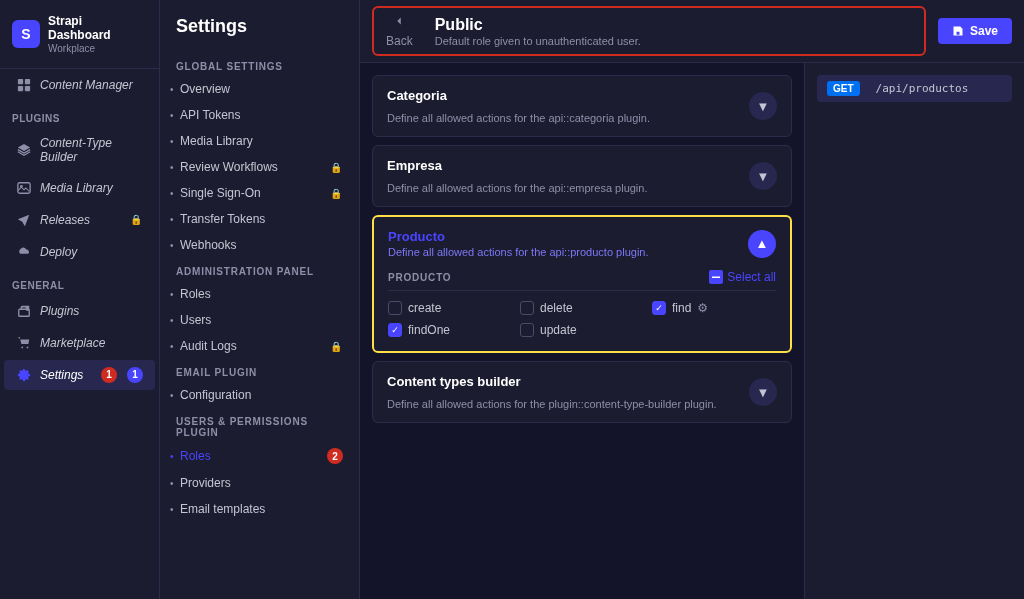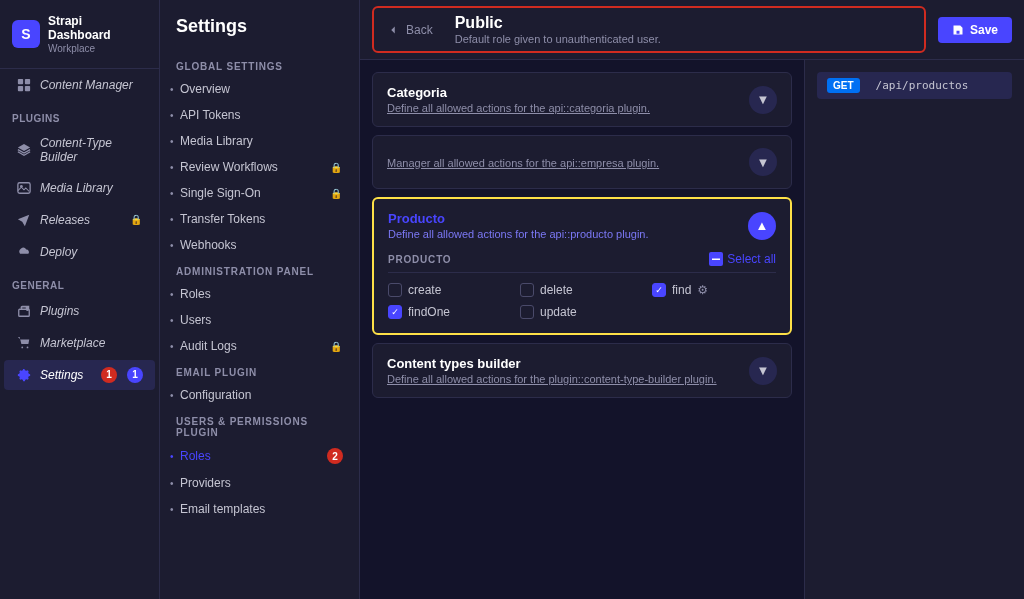--- a/index.html
+++ b/index.html
@@ -27,35 +27,35 @@
     .settings-title { font-size: 18px; font-weight: 700; color: #fff; padding: 0 16px 16px; }
     .settings-section-label { font-size: 10px; font-weight: 700; color: #8e8ea9; text-transform: uppercase; padding: 8px 16px 4px; letter-spacing: 0.8px; }
     .settings-item { display: flex; align-items: center; gap: 6px; padding: 6px 16px 6px 20px; cursor: pointer; font-size: 12px; color: #c5c5d2; position: relative; }
     .settings-item.active { color: #4945ff; }
     .settings-item::before { content: '•'; position: absolute; left: 10px; font-size: 10px; color: #8e8ea9; }
     .settings-item.active::before { color: #4945ff; }
     .settings-item-lock { margin-left: auto; font-size: 10px; color: #8e8ea9; }
 
     
     .main { flex: 1; display: flex; flex-direction: column; overflow: hidden; background: #13132a; }
-    .topbar-back { display: flex; align-items: center; gap: 6px; cursor: pointer; color: #8e8ea9; font-size: 12px; margin-right: 12px; }
+    .topbar-back { display: flex; align-items: center; gap: 6px; cursor: pointer; color: #8e8ea9; font-size: 12px; margin-right: 12px; flex-direction: column; }
     .topbar-title { font-size: 16px; font-weight: 700; color: #fff; }
     .topbar-subtitle { font-size: 11px; color: #8e8ea9; margin-top: 1px; }
     .save-btn { background: #4945ff; color: white; border: none; border-radius: 4px; padding: 6px 14px; font-size: 12px; cursor: pointer; display: flex; align-items: center; gap: 6px; font-weight: 600; }
 
     
     .content-area { display: flex; flex: 1; overflow: hidden; }
 
     
     .middle-panel { flex: 1; overflow-y: auto; padding: 12px; background: #13132a; }
     .plugin-card { background: #1c1c30; border: 1px solid #2c2c4a; border-radius: 6px; margin-bottom: 8px; }
     .plugin-card-header { display: flex; align-items: center; padding: 12px 14px; cursor: pointer; }
     .plugin-card-info { flex: 1; }
     .plugin-card-name { font-size: 13px; font-weight: 600; color: #fff; }
-    .plugin-card-desc { font-size: 11px; color: #8e8ea9; margin-top: 2px; text-decoration: underline; }
+    .plugin-card-desc { font-size: 11px; color: #8e8ea9; margin-top: 9px; }
     .plugin-chevron { width: 28px; height: 28px; background: #272750; border-radius: 50%; display: flex; align-items: center; justify-content: center; cursor: pointer; color: #c5c5d2; }
 
     
     .product-card-expanded { background: #1c1c30; border: 2px solid #fde047; border-radius: 6px; margin-bottom: 8px; }
     .product-card-header { display: flex; align-items: center; padding: 12px 14px; cursor: pointer; }
     .product-card-name { font-size: 13px; font-weight: 600; color: #4945ff; }
     .product-card-desc { font-size: 11px; color: #7b78f5; margin-top: 2px; }
     .product-chevron-up { width: 28px; height: 28px; background: #4945ff; border-radius: 50%; display: flex; align-items: center; justify-content: center; cursor: pointer; color: #fff; }
 
     .product-body { padding: 0 14px 14px; }
@@ -270,21 +270,22 @@
             <div class="plugin-card-name">Categoria</div>
             <div class="plugin-card-desc">Define all allowed actions for the api::categoria plugin.</div>
           </div>
           <div class="plugin-chevron">▼</div>
         </div>
       </div>
 
       <div class="plugin-card">
         <div class="plugin-card-header">
           <div class="plugin-card-info">
-            <div class="plugin-card-desc">Manager all allowed actions for the api::empresa plugin.</div>
+            <div class="plugin-card-name">Empresa</div>
+            <div class="plugin-card-desc">Define all allowed actions for the api::empresa plugin.</div>
           </div>
           <div class="plugin-chevron">▼</div>
         </div>
       </div>
 
       <div class="product-card-expanded">
         <div class="product-card-header">
           <div class="plugin-card-info">
             <div class="product-card-name">Producto</div>
             <div class="product-card-desc">Define all allowed actions for the api::producto plugin.</div>

